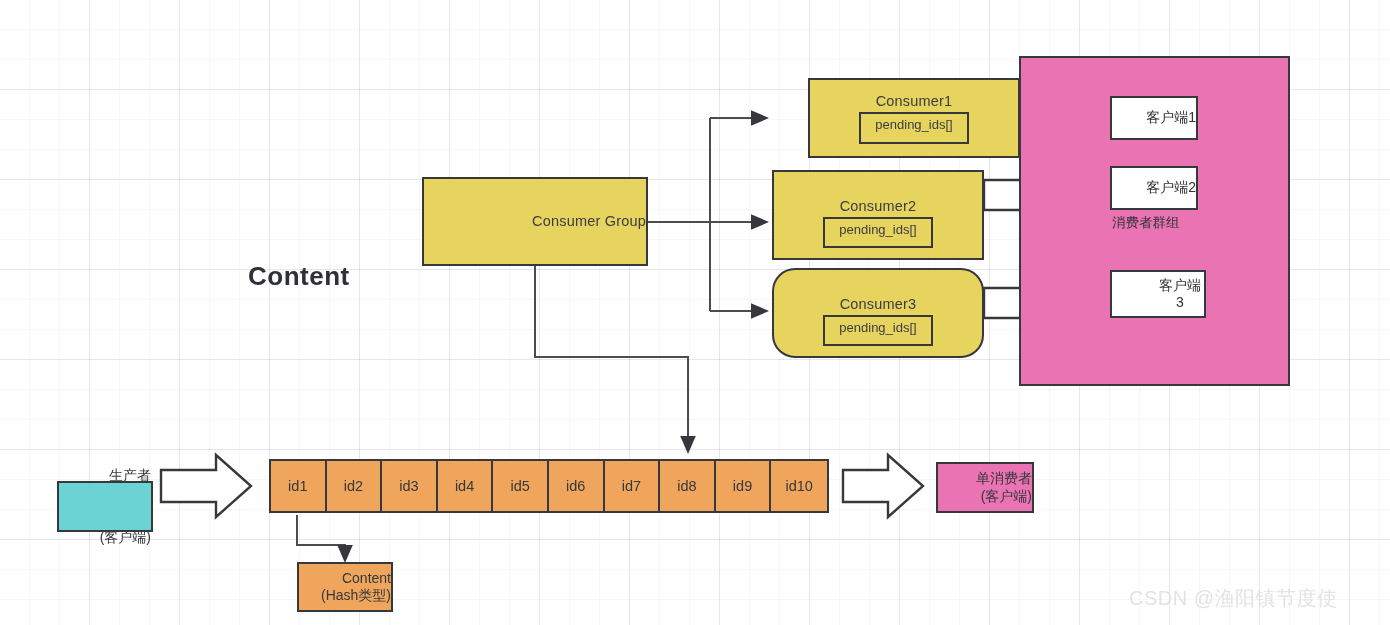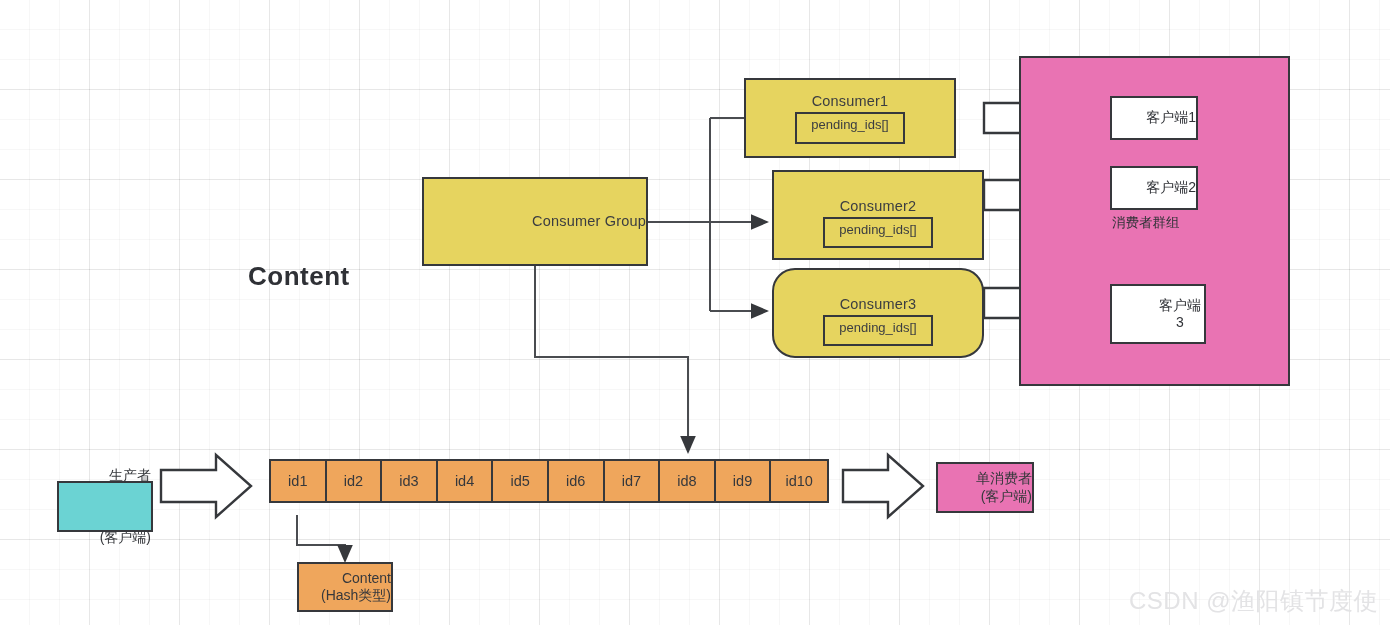--- a/index.html
+++ b/index.html
@@ -74,21 +74,21 @@
     font-size:14px;
     color:#303237;
     border:2px solid #36383C;
     background:#FFFFFF;
   }
 
   
   #stream-cells{
     position:absolute;
     left:269px; top:459px;
-    height:44px;
+    height:54px;
     display:flex;
     border:2px solid #36383C;
     box-sizing:border-box;
     background:#EFA65C;
   }
   .id-cell{
     width:55.6px;
     display:flex;
     align-items:center;
     justify-content:center;
@@ -110,21 +110,21 @@
   .cn{ font-size:14px; }
   .group-caption{
     position:absolute;
     color:#303237;
     font-size:13.5px;
     white-space:nowrap;
   }
   #watermark{
     position:absolute;
     left:1129px; top:585px;
-    font-size:24px;
+    font-size:20px;
     color:#e3e3e5;
     white-space:nowrap;
     letter-spacing:.5px;
   }
   .two-line span{ display:block; }
 </style>
 </head>
 <body>
 
 <div id="canvas">
@@ -168,29 +168,29 @@
   <div class="node white client-box" style="left:1110px; top:96px; width:88px; height:44px;">
     <span class="cn">客户端1</span>
   </div>
 
   <div class="node white client-box" style="left:1110px; top:166px; width:88px; height:44px;">
     <span class="cn">客户端2</span>
   </div>
 
   <div class="group-caption" style="left:1112px; top:214px;">消费者群组</div>
 
-  <div class="node white client-box" style="left:1110px; top:284px; width:96px; height:60px;padding-left:44px;">
+  <div class="node white client-box" style="left:1110px; top:270px; width:96px; height:48px;padding-left:44px;">
     <span class="cn">客户端3</span>
   </div>
 
   <div class="node yellow" style="left:422px; top:177px; width:226px; height:89px;">
     <div class="card-title">Consumer Group</div>
   </div>
 
-  <div class="node yellow consumer-card" style="left:744px; top:78px; width:212px; height:80px;">
+  <div class="node yellow consumer-card" style="left:808px; top:78px; width:212px; height:80px;">
     <div class="card-title">Consumer1</div>
     <div class="inner-chip">pending_ids[]</div>
   </div>
 
   <div class="node yellow consumer-card" style="left:772px; top:170px; width:212px; height:90px; justify-content:flex-end; padding-bottom:10px;">
     <div class="card-title">Consumer2</div>
     <div class="inner-chip">pending_ids[]</div>
   </div>
 
   <div class="node yellow consumer-card" style="left:772px; top:268px; width:212px; height:90px; justify-content:flex-end; padding-bottom:10px;border-radius:23px;">

